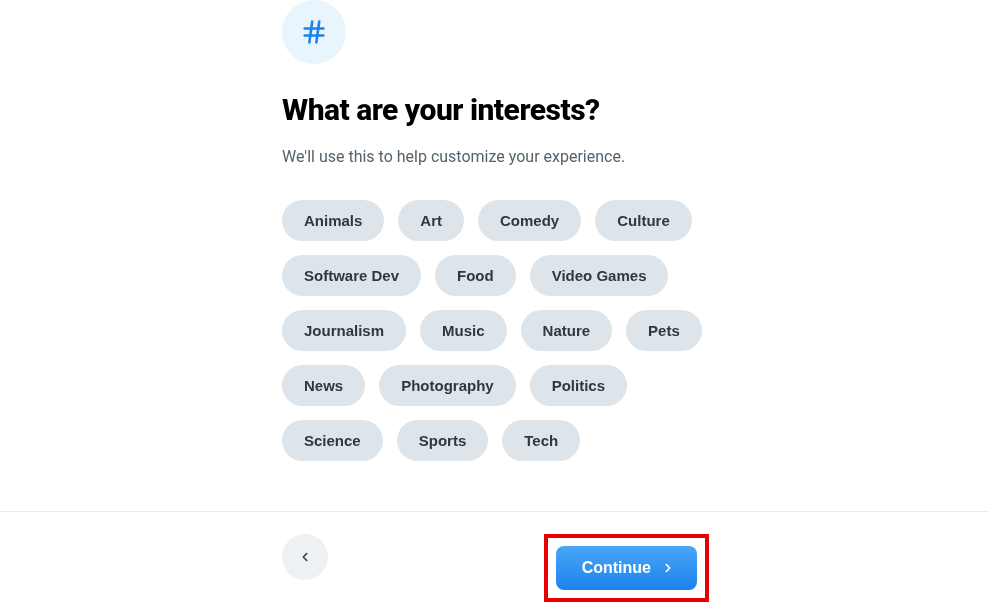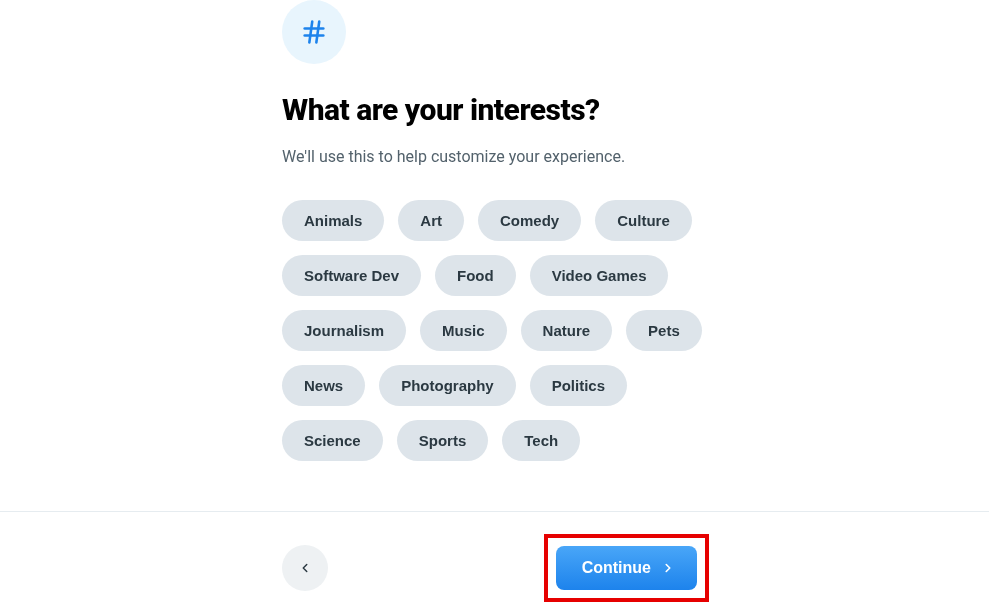--- a/index.html
+++ b/index.html
@@ -68,21 +68,20 @@
       top: 511px;
       height: 1px;
       background: #e6ecf0;
     }
     .footer {
       position: absolute;
       left: 282px;
       right: 280px;
       top: 534px;
       display: flex;
-      align-items: center;
       justify-content: space-between;
     }
     .back-button {
       width: 46px;
       height: 46px;
       border-radius: 50%;
       background: #eef1f3;
       border: none;
       display: flex;
       align-items: center;

